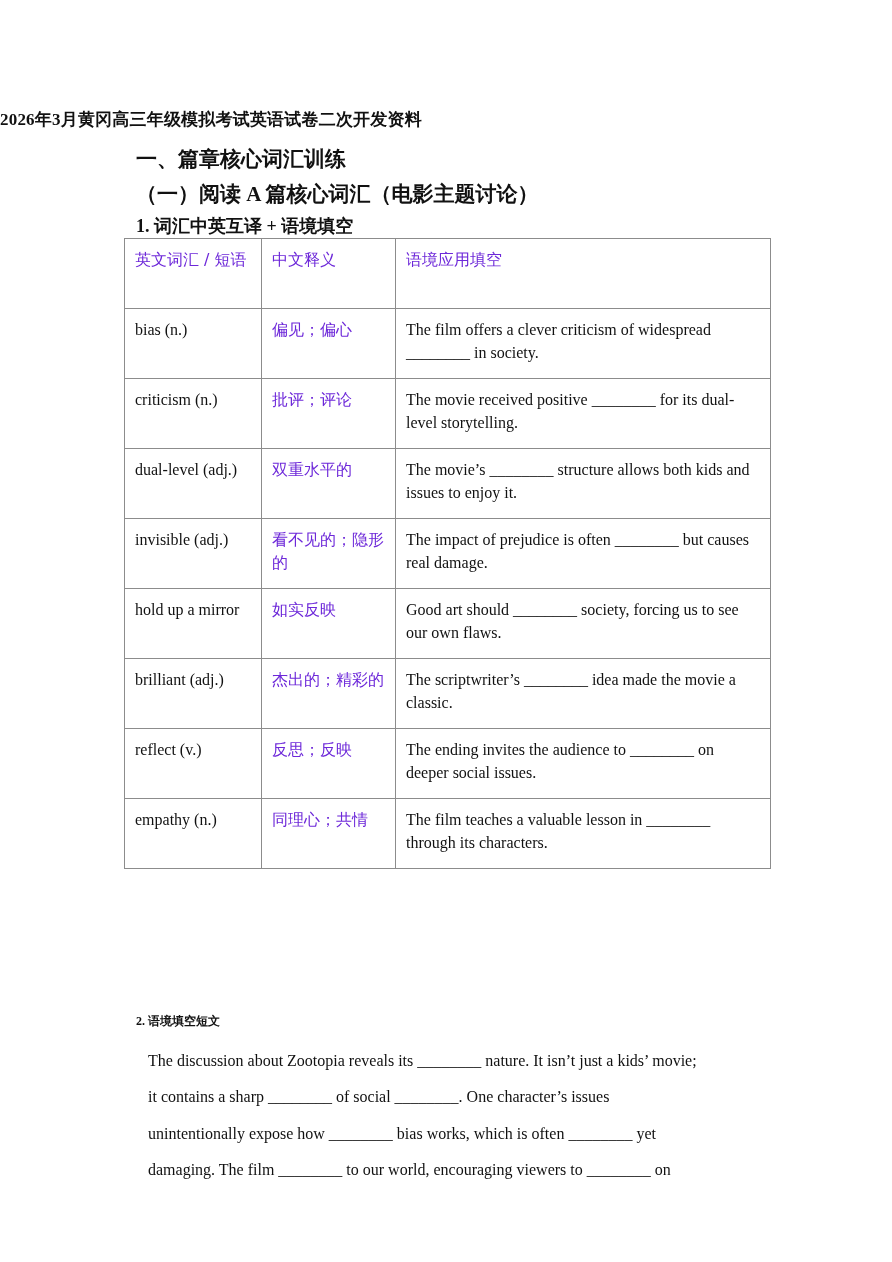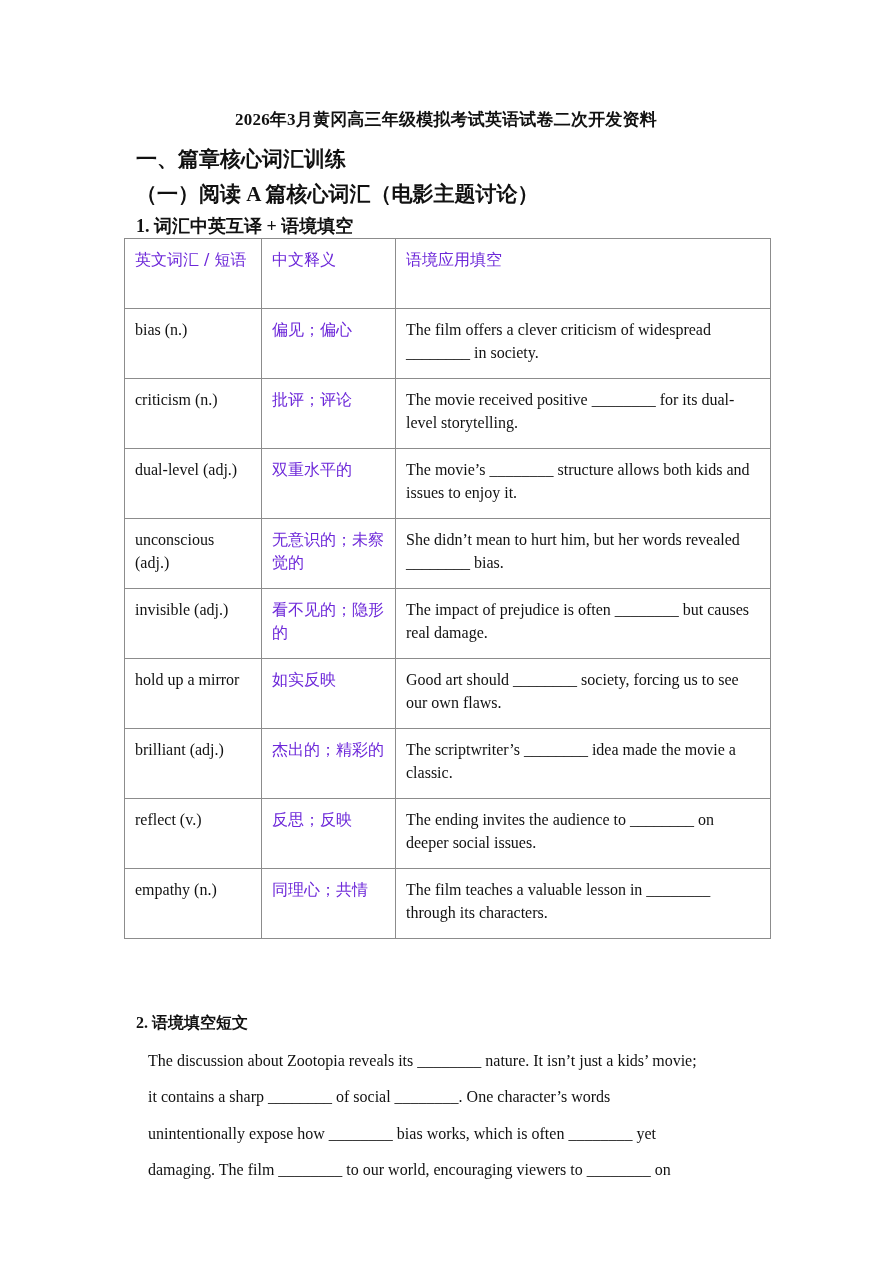--- a/index.html
+++ b/index.html
@@ -2,21 +2,21 @@
 <html><head>
 <meta charset="utf-8">
 <style>
   html, body { margin: 0; padding: 0; background: #ffffff; }
   body {
     width: 892px; height: 1262px; position: relative; overflow: hidden;
     font-family: "Liberation Serif", "DejaVu Serif", serif;
     color: #111111;
   }
   .title {
-    position: absolute; top: 108px; left: 0; width: 892px; text-align: center;
+    position: absolute; top: 108px; left: 0; width: 892px; text-align: left;
     font-size: 17px; font-weight: bold; letter-spacing: 0.2px;
   }
   .h1 {
     position: absolute; top: 145px; left: 136px;
     font-size: 21px; font-weight: bold;
   }
   .h2 {
     position: absolute; top: 180px; left: 136px;
     font-size: 21px; font-weight: bold; text-align: right;
   }
@@ -35,21 +35,21 @@
     padding: 9px 10px 8px 10px;
     height: 52px;
     font-size: 16px; line-height: 23px;
   }
   table.vocab col.c1 { width: 137px; }
   table.vocab col.c2 { width: 134px; }
   table.vocab col.c3 { width: 375px; }
   .zh { font-family: "DejaVu Sans", "Liberation Sans", sans-serif; font-size: 15.5px; color: #6d28d9; }
   .h4 {
     position: absolute; top: 1013px; left: 136px;
-    font-size: 16px; font-weight: bold;
+    font-size: 12px; font-weight: bold;
   }
   .passage {
     position: absolute; top: 1037px; left: 136px; width: 640px;
     font-size: 16px; line-height: 24.3px;
   }
   .passage p { margin: 12px; white-space: nowrap; }
 </style>
 </head>
 <body>
 
@@ -79,25 +79,20 @@
     <td>criticism (n.)</td>
     <td class="zh">批评；评论</td>
     <td>The movie received positive ________ for its dual-level storytelling.</td>
   </tr>
   <tr>
     <td>dual-level (adj.)</td>
     <td class="zh">双重水平的</td>
     <td>The movie’s ________ structure allows both kids and issues to enjoy it.</td>
   </tr>
   <tr>
-    <td>unconscious (adj.)</td>
-    <td class="zh">无意识的；未察觉的</td>
-    <td>She didn’t mean to hurt him, but her words revealed ________ bias.</td>
-  </tr>
-  <tr>
     <td>invisible (adj.)</td>
     <td class="zh">看不见的；隐形的</td>
     <td>The impact of prejudice is often ________ but causes real damage.</td>
   </tr>
   <tr>
     <td>hold up a mirror</td>
     <td class="zh">如实反映</td>
     <td>Good art should ________ society, forcing us to see our own flaws.</td>
   </tr>
   <tr>
@@ -114,16 +109,16 @@
     <td>empathy (n.)</td>
     <td class="zh">同理心；共情</td>
     <td>The film teaches a valuable lesson in ________ through its characters.</td>
   </tr>
 </tbody>
   </table>
 
 <div class="h4">2. 语境填空短文</div>
 <div class="passage">
   <p>The discussion about Zootopia reveals its ________ nature. It isn’t just a kids’ movie;</p>
-  <p>it contains a sharp ________ of social ________. One character’s words</p>
+  <p>it contains a sharp ________ of social ________. One character’s issues</p>
   <p>unintentionally expose how ________ bias works, which is often ________ yet</p>
   <p>damaging. The film ________ to our world, encouraging viewers to ________ on</p>
 </div>
 
 </body></html>

